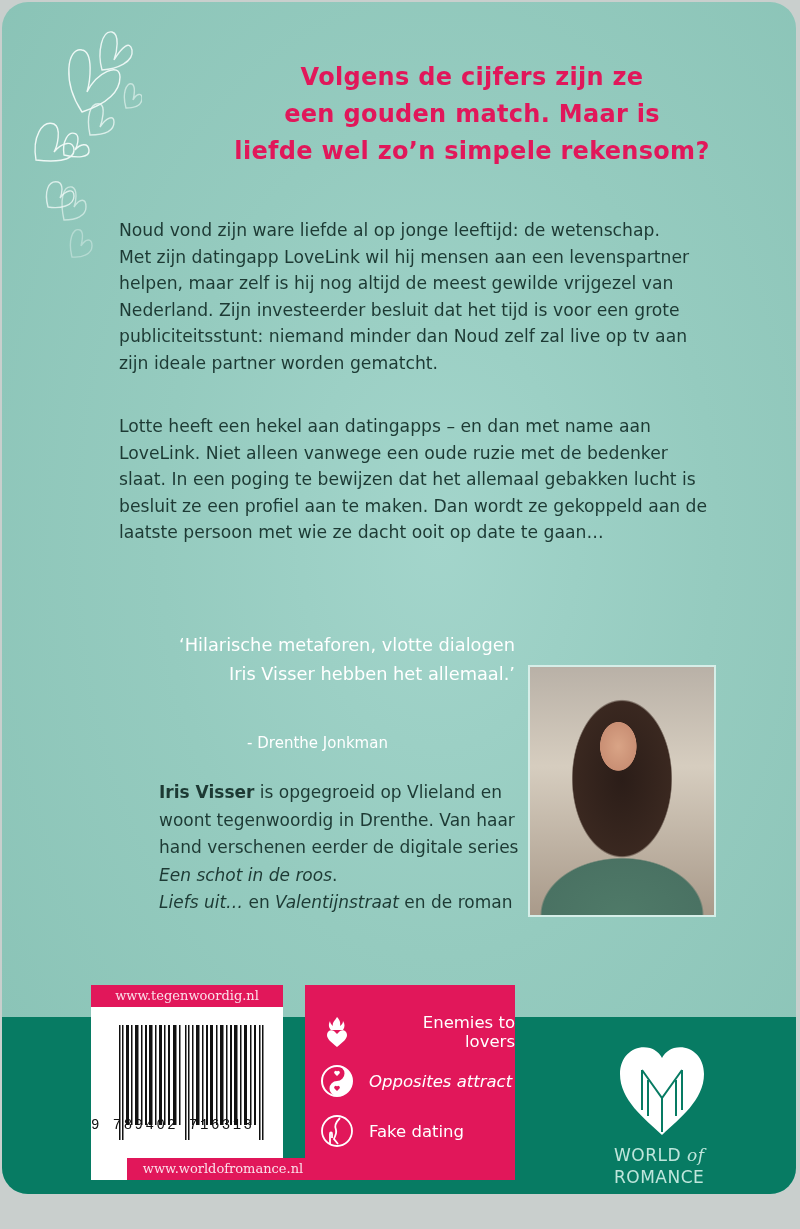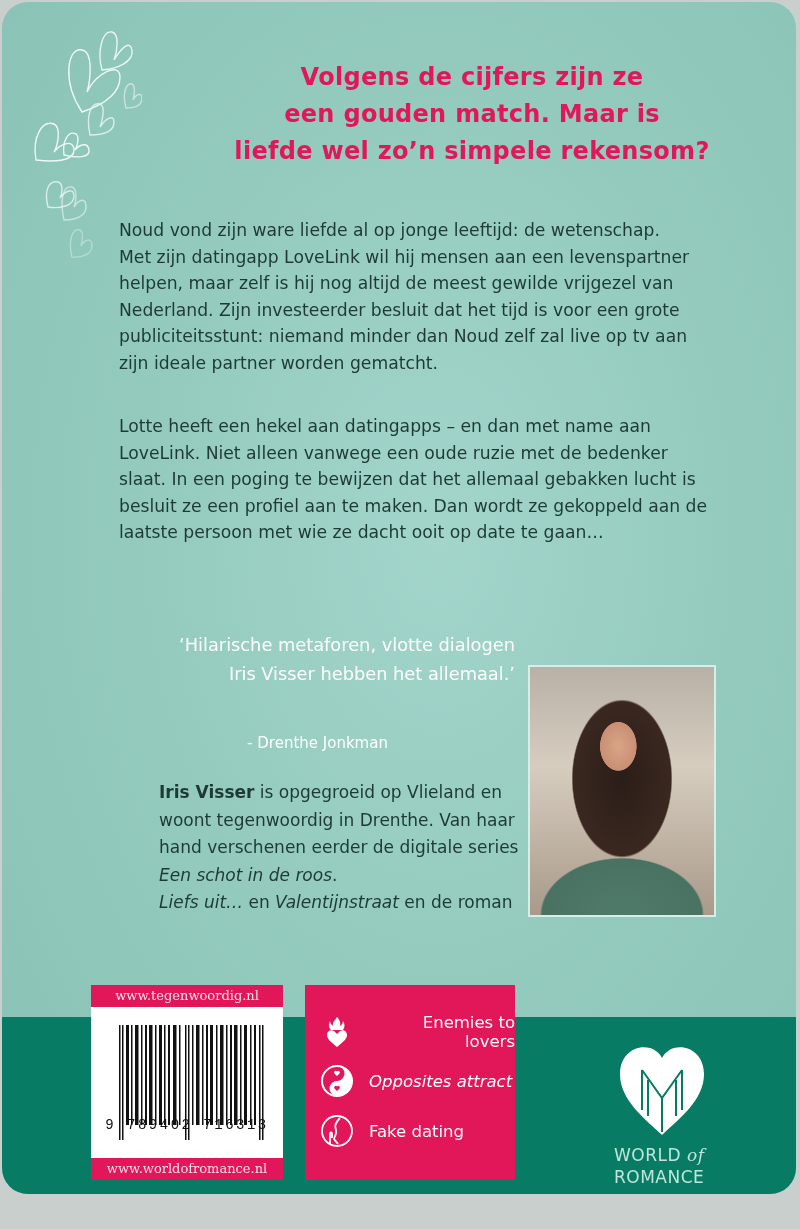--- a/index.html
+++ b/index.html
@@ -51,24 +51,24 @@
   }
   .barcode-box {
     position:absolute; left:89px; top:983px; width:192px; height:195px;
     background:#ffffff;
   }
   .bc-top, .bc-bottom {
     position:absolute; left:0; width:192px; height:22px; background:#e1175a; color:#fbe0ea;
     font-family:"DejaVu Serif", serif; font-size:13px; text-align:center; line-height:22px;
   }
   .bc-top { top:0; }
-  .bc-bottom { bottom:0; }
+  .bc-bottom { bottom:0;margin-left:36px; }
   .bars { position:absolute; left:26px; top:40px; width:150px; height:115px; }
   .isbn {
-    position:absolute; left:0; top:132px; width:192px; text-align:center;
+    position:absolute; left:0; top:132px; width:192px; text-align:left;
     font-family:"Liberation Mono", monospace; font-size:14px; color:#111; letter-spacing:2.5px;
   }
   .tropes {
     position:absolute; left:303px; top:983px; width:210px; height:195px; background:#e1175a;
   }
   .trope {
     position:absolute; left:14px; display:flex; align-items:center; color:#ffffff; font-size:16.5px;text-align:right;
   }
   .trope .ico { width:36px; height:36px; margin-right:14px; display:flex; align-items:center; justify-content:center; }
   .t1 { top:28px; } .t2 { top:78px;font-style:italic; } .t3 { top:128px; }

